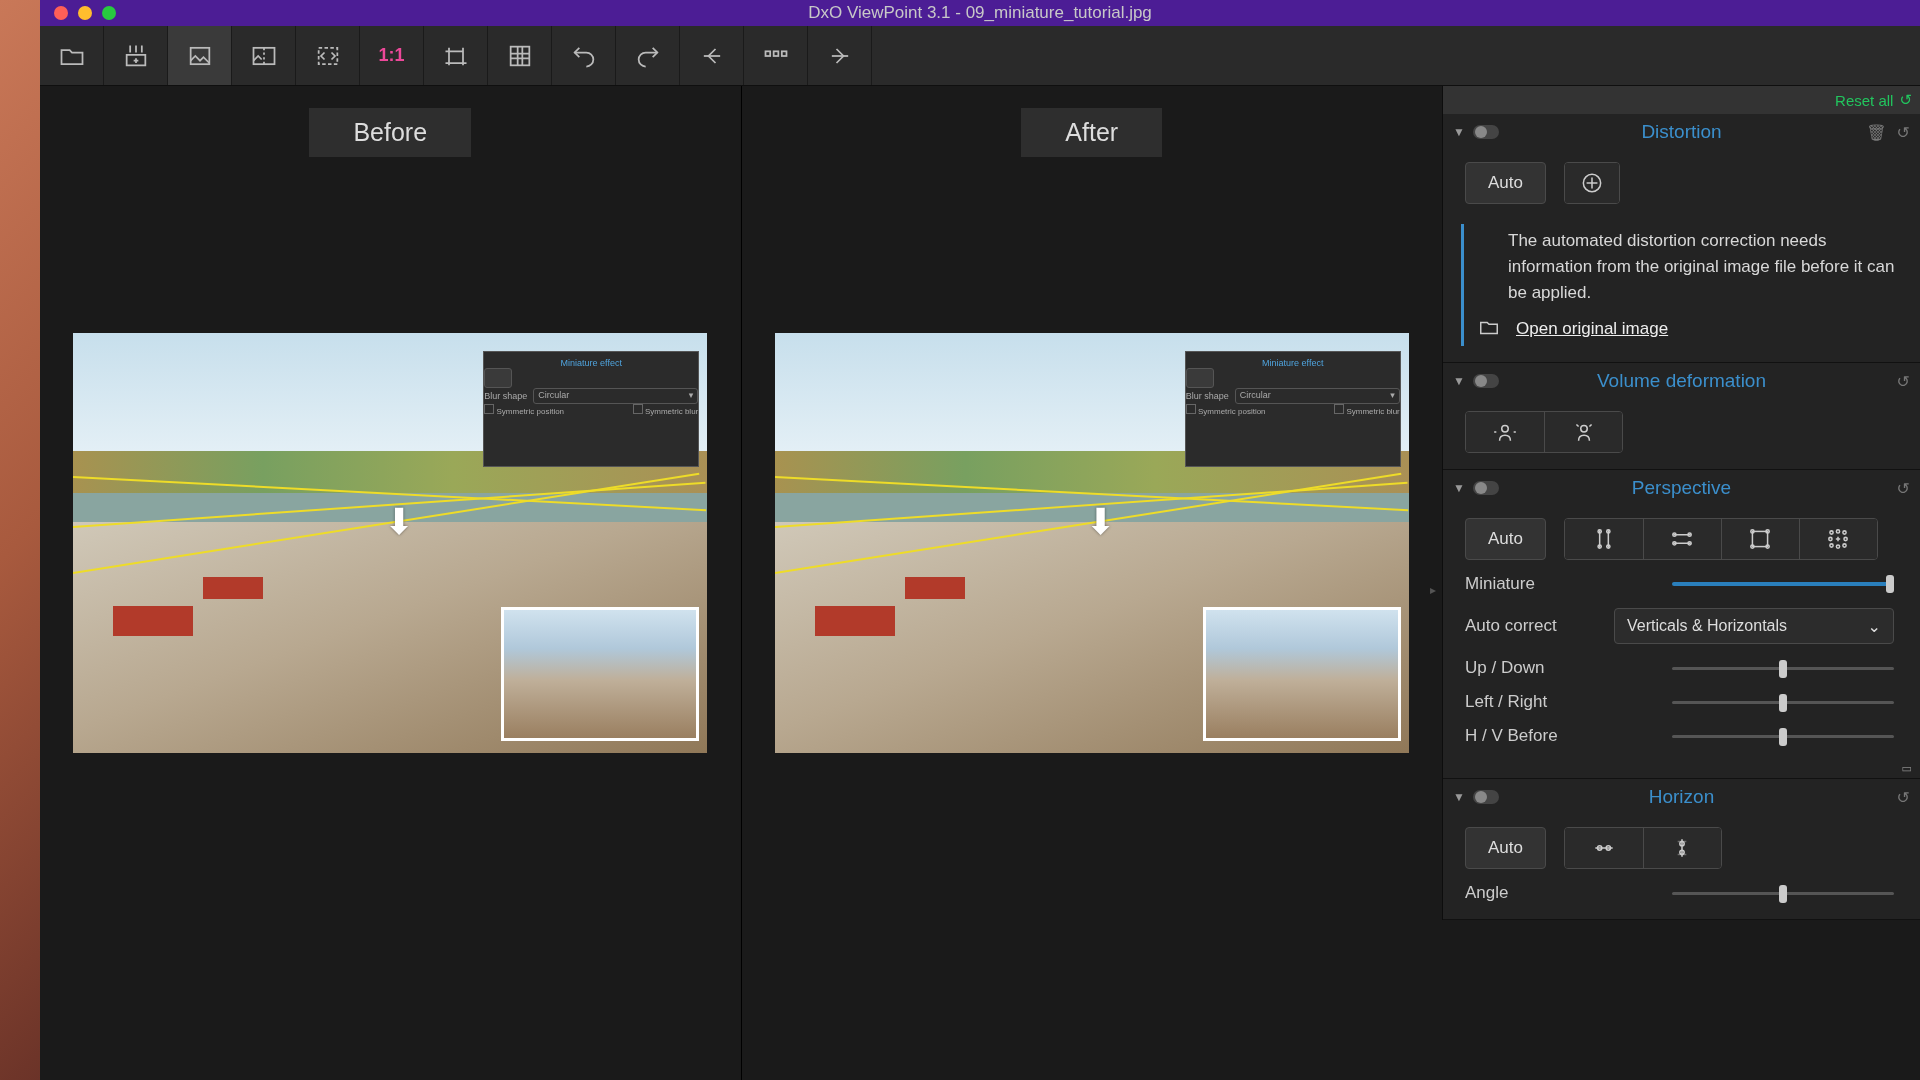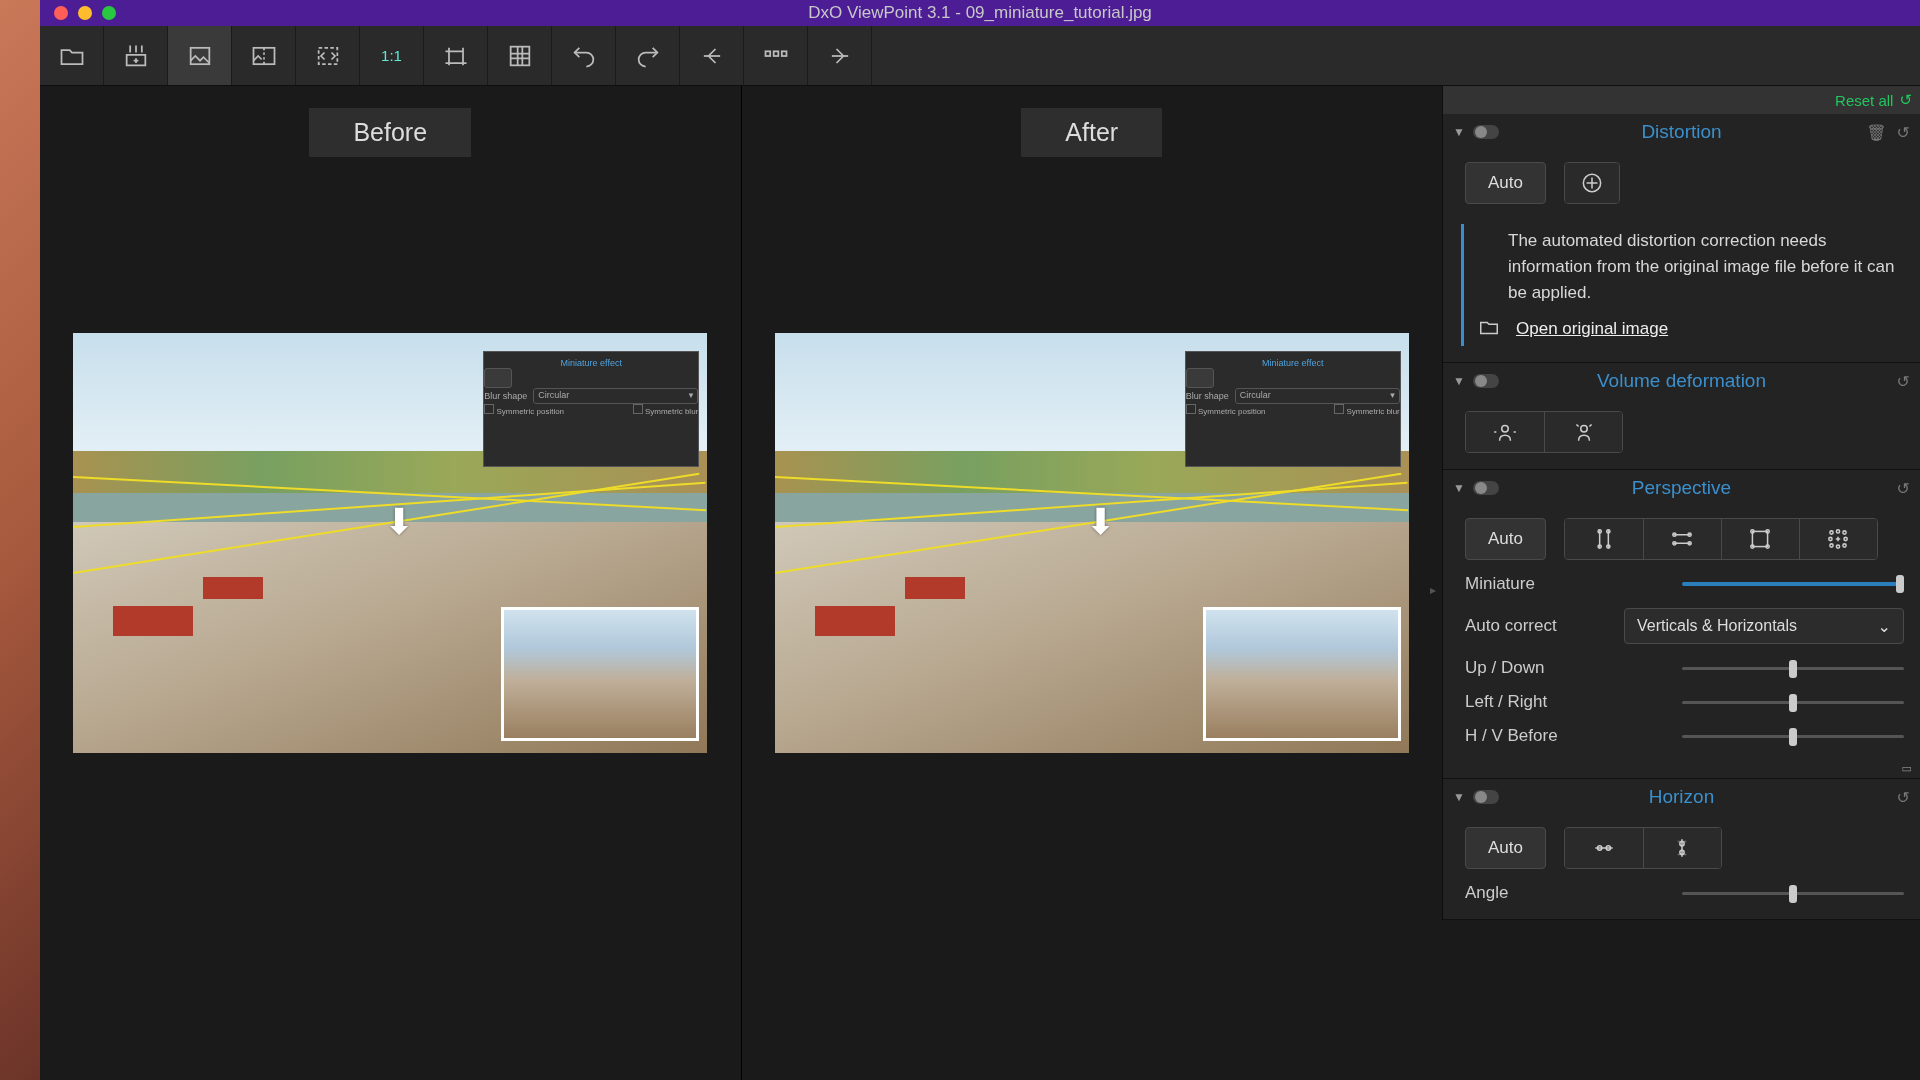--- a/index.html
+++ b/index.html
@@ -12,21 +12,21 @@
   .traffic-light { width: 14px; height: 14px; border-radius: 50%; }
   .tl-red { background: #ff5f57; }
   .tl-yellow { background: #ffbd2e; }
   .tl-green { background: #28c940; }
   .titlebar-title { position: absolute; left: 50%; transform: translateX(-50%); color: #c8c8c8; }
   
   .toolbar { height: 60px; background: #2a2a2a; border-bottom: 1px solid #0f0f0f; display: flex; align-items: stretch; }
   .tool-btn { width: 64px; display: flex; align-items: center; justify-content: center; border-right: 1px solid #1a1a1a; cursor: pointer; }
   .tool-btn.active { background: #3a3a3a; }
   .tool-btn svg { width: 28px; height: 28px; stroke: #bbb; fill: none; stroke-width: 1.5; }
-  .tool-btn .txt { color: #5eead4; font-size: 15px; font-weight: 400; }
+  .tool-btn .txt { color: #ec4899; font-size: 18px; font-weight: 700; }
   
   .main { flex: 1; display: flex; }
   .viewer { flex: 1; background: #1a1a1a; display: flex; position: relative; }
   .view-half { flex: 1; display: flex; flex-direction: column; align-items: center; position: relative; }
   .view-half + .view-half { border-left: 1px solid #000; }
   .view-label { background: #2e2e2e; color: #ddd; font-size: 25px; padding: 10px 44px; margin-top: 22px; }
   .view-img { margin-top: 176px; width: 634px; height: 420px; position: relative; background: #a6c9e0; overflow: hidden; }
   
   .sky { position: absolute; top: 0; left: 0; right: 0; height: 35%; background: linear-gradient(#c7dfec, #eaf3f8); }
   .trees { position: absolute; top: 28%; left: 0; right: 0; height: 15%; background: linear-gradient(90deg, #a89250 0%, #78a060 30%, #9aa858 60%, #aa9055 100%); }
@@ -45,21 +45,21 @@
   
   .side-panel { width: 478px; background: #232323; border-left: 1px solid #0d0d0d; display: flex; flex-direction: column; color: #ccc; font-size: 16px; overflow: hidden; }
   .reset-row { height: 28px; background: #333; display: flex; align-items: center; justify-content: flex-end; padding-right: 8px; color: #22c55e; font-size: 15px; gap: 6px; }
   .section { border-bottom: 1px solid #111; }
   .sec-header { height: 36px; display: flex; align-items: center; padding: 0 10px; gap: 8px; position: relative; }
   .sec-chevron { color: #999; font-size: 12px; }
   .sec-toggle { width: 26px; height: 14px; background: #444; border-radius: 7px; position: relative; }
   .sec-toggle::after { content: ''; position: absolute; left: 2px; top: 1px; width: 12px; height: 12px; background: #888; border-radius: 50%; }
   .sec-title { position: absolute; left: 50%; transform: translateX(-50%); color: #3b8fcc; font-size: 19px; }
   .sec-actions { position: absolute; right: 10px; display: flex; gap: 10px; color: #777; font-size: 16px; }
-  .sec-body { padding: 12px 16px 16px 22px; display: flex; flex-direction: column; gap: 14px; }
+  .sec-body { padding: 12px 26px 16px 22px; display: flex; flex-direction: column; gap: 14px; }
   .btn-row { display: flex; gap: 18px; align-items: center; }
   .auto-btn { height: 42px; padding: 0 22px; background: #333; border: 1px solid #4a4a4a; border-radius: 4px; color: #ddd; font-size: 17px; display: flex; align-items: center; }
   .icon-grp { display: flex; border: 1px solid #4a4a4a; border-radius: 4px; overflow: hidden; height: 42px; }
   .icon-grp .gbtn { width: 78px; display: flex; align-items: center; justify-content: center; background: #2a2a2a; }
   .icon-grp .gbtn + .gbtn { border-left: 1px solid #4a4a4a; }
   .icon-grp .gbtn svg { width: 26px; height: 26px; stroke: #ccc; fill: none; stroke-width: 1.4; }
   .icon-solo { width: 56px; }
   .info-block { border-left: 3px solid #3b8fcc; padding: 4px 0 4px 12px; margin: 0 -4px; display: flex; flex-direction: column; gap: 10px; margin-top: 6px;}
   .info-text { color: #d8d8d8; font-size: 17px; line-height: 26px; margin-left: 32px; }
   .open-row { display: flex; align-items: center; gap: 14px; }

